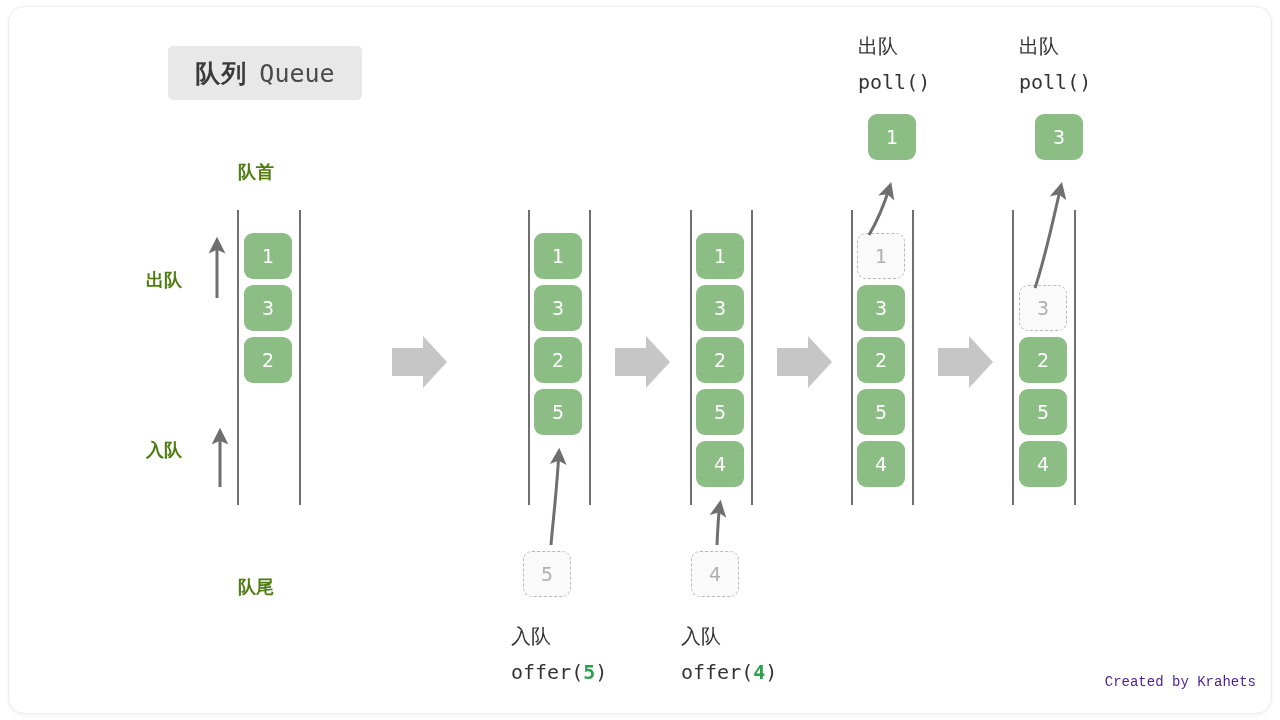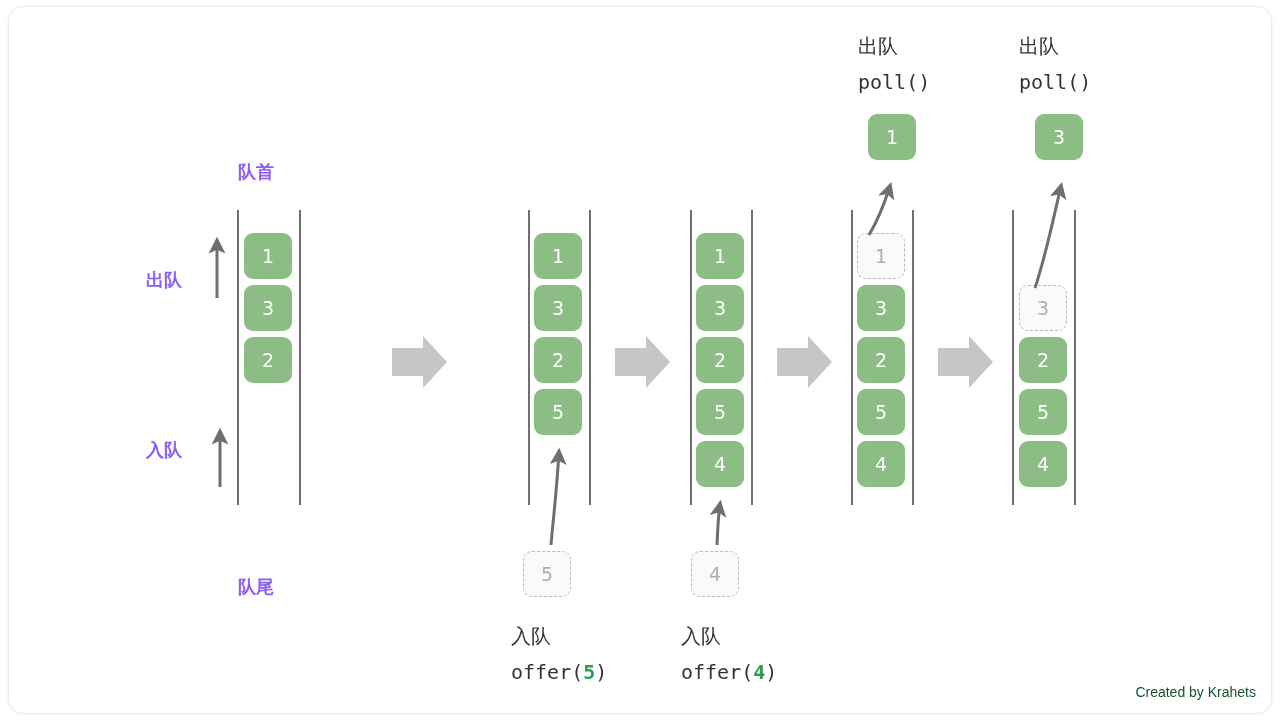--- a/index.html
+++ b/index.html
@@ -60,21 +60,21 @@
     font-family: "DejaVu Sans Mono", "Liberation Mono", monospace;
     font-size: 25px;
     color: #4a4a4a;
   }
 
   
   .lbl-cn {
     position: absolute;
     font-size: 18px;
     font-weight: bold;
-    color: #8b5cf6;
+    color: #4d7c0f;
     white-space: nowrap;
   }
   .head-op {
     position: absolute;
     white-space: nowrap;
     text-align: left;
     line-height: 36px;
   }
   .head-op .op-cn {
     display: block;
@@ -145,33 +145,37 @@
     left: 0; top: 0;
     width: 1280px;
     height: 720px;
     pointer-events: none;
   }
 
   
   .credit {
     position: absolute;
     right: 24px;
-    bottom: 20px;
-    font-family: Liberation Sans, sans-serif;
+    bottom: 30px;
+    font-family: Liberation Mono, monospace;
     font-size: 14px;
-    color: #14532d;
+    color: #4c1d95;
     white-space: nowrap;
   }
 </style>
 </head>
 <body>
 
 <div id="canvas">
   <div class="card"></div>
 
+  <div class="title-badge">
+    <span class="title-cn">队列</span>
+    <span class="title-en">Queue</span>
+  </div>
 
   <div class="lbl-cn" style="left:238px; top:160px;">队首</div>
   <div class="lbl-cn" style="left:238px; top:575px;">队尾</div>
 
   <div class="lbl-cn" style="left:146px; top:268px;">出队</div>
   <div class="lbl-cn" style="left:146px; top:438px;">入队</div>
 
   <div class="rail" style="left:237px; top:210px; height:295px;"></div>
   <div class="rail" style="left:299px; top:210px; height:295px;"></div>
 

